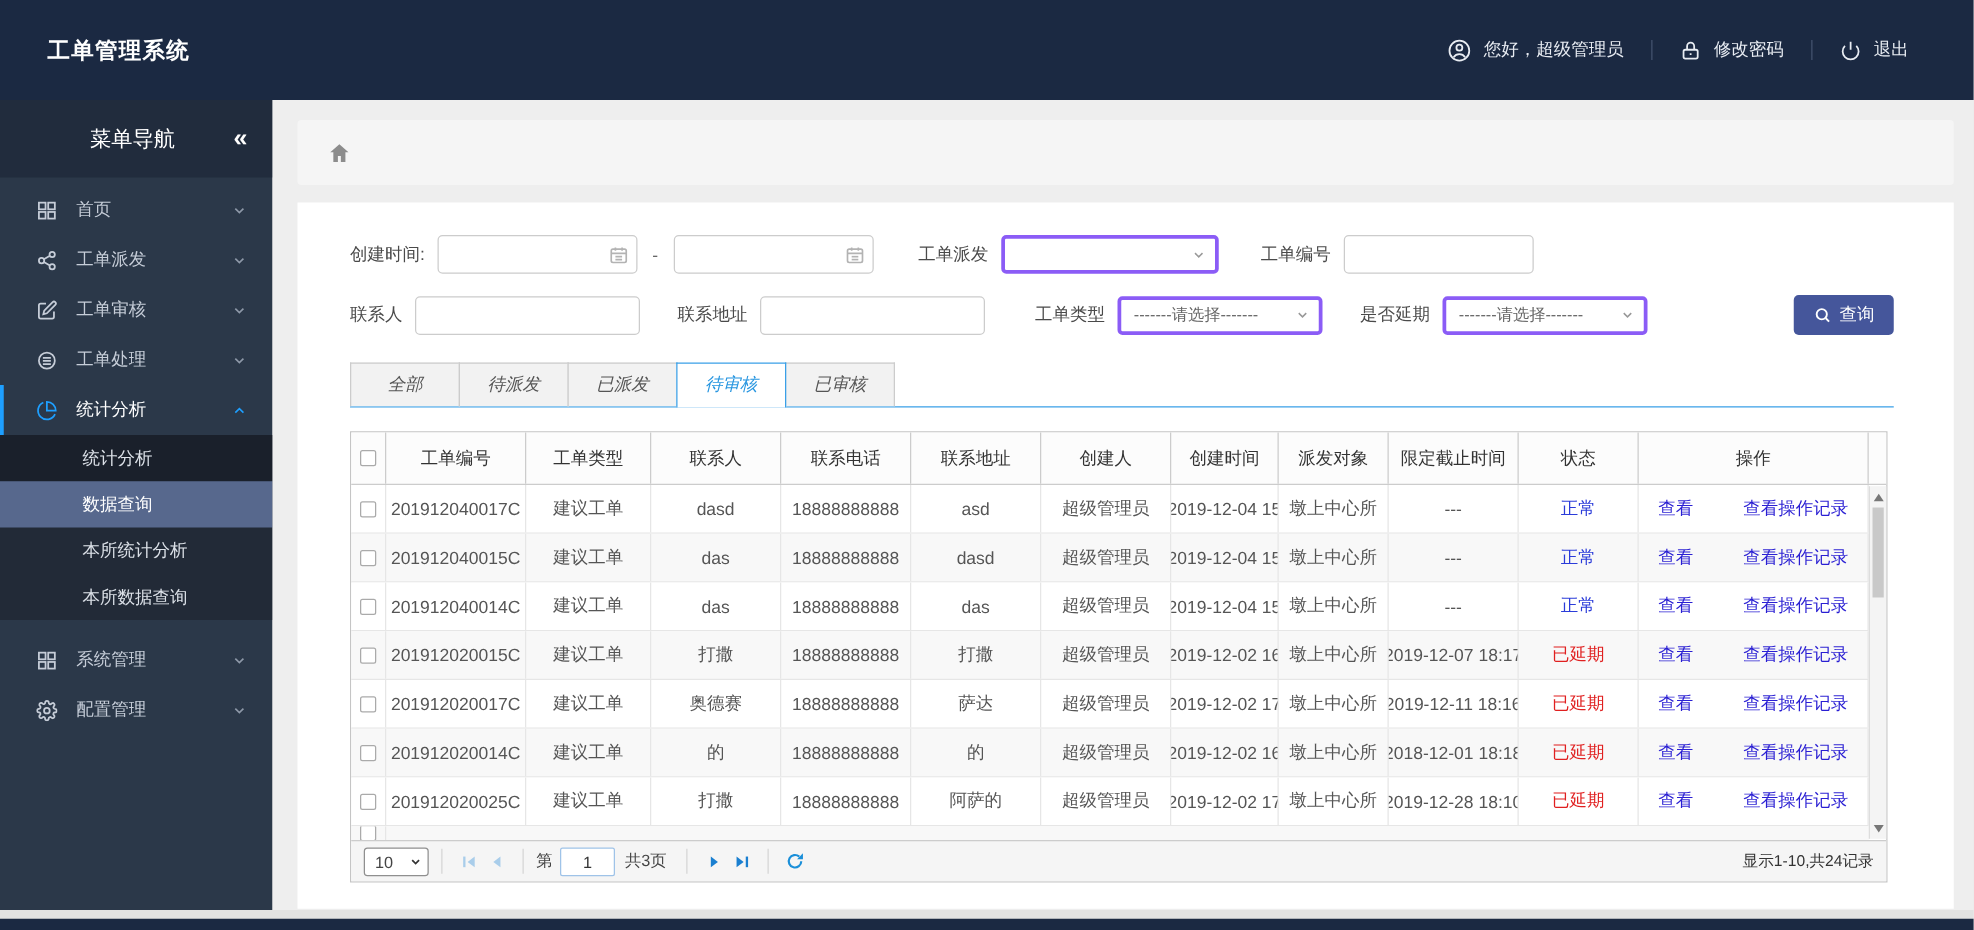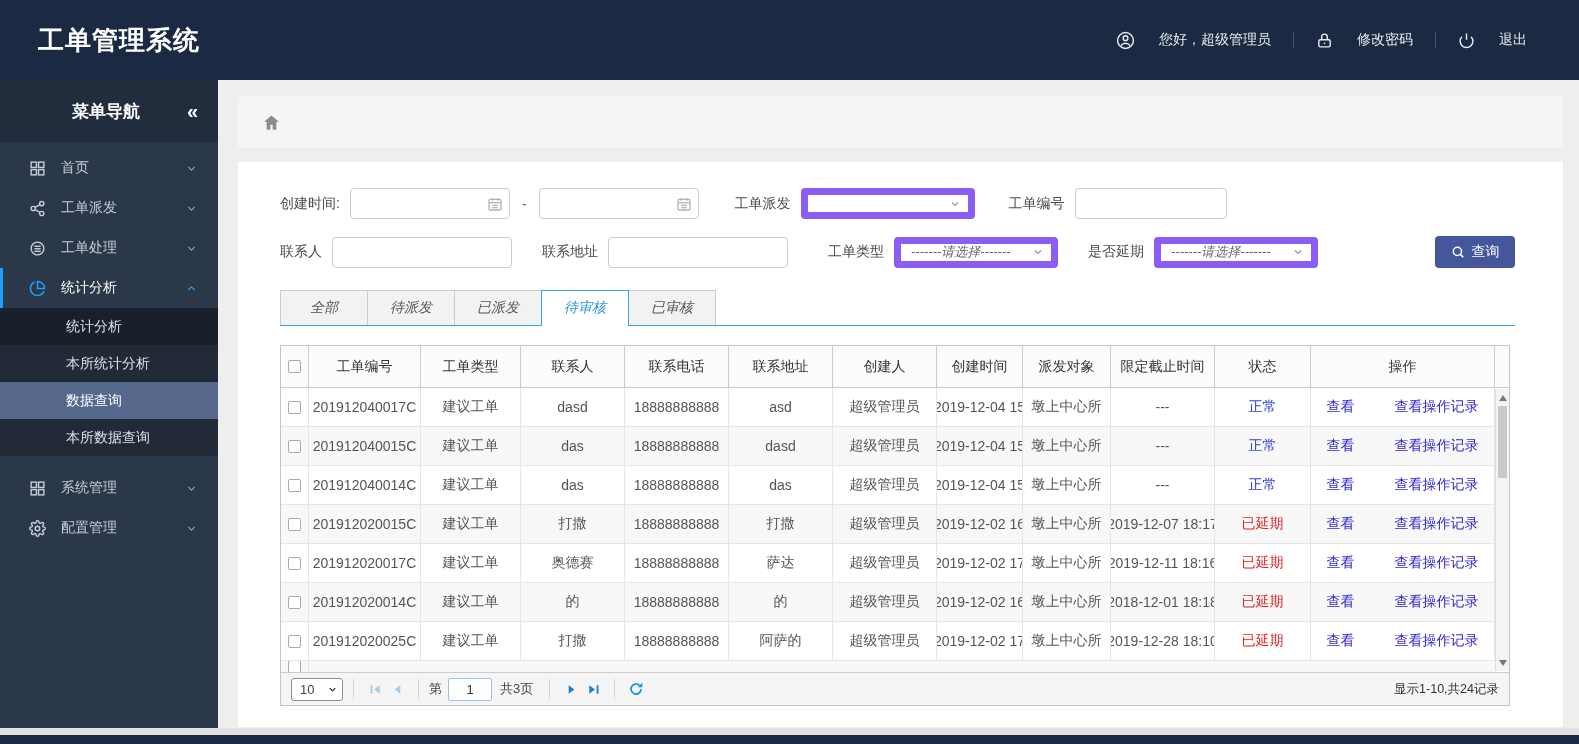--- a/index.html
+++ b/index.html
@@ -2,33 +2,33 @@
 <html><head>
 <meta charset="utf-8">
 <style>
   * { margin:0; padding:0; box-sizing:border-box; }
   html,body { width:1579px; height:744px; overflow:hidden; }
   body { font-family:"Liberation Sans","DejaVu Sans",sans-serif; background:#e3e3e3; color:#333; }
   .page { width:1579px; height:744px; display:flex; flex-direction:column; }
 
   
   .app-header { height:80px; background:#1b2942; display:flex; align-items:center; justify-content:space-between; padding:0 30px 0 38px; flex:0 0 80px; }
-  .app-title { color:#fff; font-size:26px; font-weight:bold; letter-spacing:1px;font-family:Liberation Serif, serif; }
+  .app-title { color:#fff; font-size:18px; font-weight:bold; letter-spacing:1px;font-family:Liberation Serif, serif; }
   .header-right { display:flex; align-items:center; color:#e8ecf2; font-size:14px; }
-  .hr-item { display:flex; align-items:center; gap:24px; padding:0 22px; cursor:pointer; white-space:nowrap; }
+  .hr-item { display:flex; align-items:center; gap:10px; padding:0 22px; cursor:pointer; white-space:nowrap; }
   .hr-sep { width:1px; height:16px; background:#44536f; }
   .hicon svg { display:block; }
 
   
   .middle { display:flex; flex:0 0 648px; height:648px; }
 
   
   .sidebar { width:218px; background:#2b3849; flex:0 0 218px; display:flex; flex-direction:column; }
   .sb-head { height:62px; background:#212c3d; display:flex; align-items:center; color:#fff; }
-  .sb-title { font-size:17px; font-weight:bold; margin-left:72px; }
+  .sb-title { font-size:17px; font-weight:normal; margin-left:72px; }
   .sb-collapse { margin-left:auto; margin-right:22px; font-size:20px; font-weight:bold; color:#fff; cursor:pointer; letter-spacing:-2px; }
   .menu { flex:1; padding-top:6px; }
   .mi { height:40px; display:flex; align-items:center; padding-left:26px; color:#c6cdd8; font-size:14px; cursor:pointer; border-left:3px solid transparent; }
   .mi .icon svg { display:block; }
   .mi-label { margin-left:15px; }
   .mi-caret { margin-left:auto; margin-right:20px; color:#8d98a8; }
   .mi-caret svg { display:block; }
   .mi.active { border-left-color:#1e9fff; color:#fff; }
   .mi.active .icon, .mi.active .mi-caret { color:#1e9fff; }
   .mi.gap { margin-top:12px; }
@@ -45,21 +45,21 @@
 
   
   .frow { display:flex; align-items:center; font-size:14px; color:#4a4a4a; }
   .frow + .frow { margin-top:17px; }
   .flabel { white-space:nowrap; margin-right:10px; }
   .tfield { position:relative; display:inline-flex; align-items:center; }
   .tfield input { width:100%; height:31px; border:1px solid #ccc; border-radius:4px; padding:0 30px 0 9px; font-size:13px; color:#333; background:#fff; outline:none; }
   .tfield.noicon input { padding-right:9px; }
   .cal-ic { position:absolute; right:7px; color:#b3b3b3; pointer-events:none; display:flex; }
   .dash { margin:0 12px; color:#666; }
-  .sel { position:relative; height:31px; border:7px solid #8b5cf6; border-radius:4px; background:#fff; display:inline-flex; align-items:center; padding:0 26px 0 10px; font-size:13px; color:#666; cursor:pointer; white-space:nowrap; overflow:hidden;font-style:italic; }
+  .sel { position:relative; height:31px; border:3px solid #8b5cf6; border-radius:4px; background:#fff; display:inline-flex; align-items:center; padding:0 26px 0 10px; font-size:13px; color:#666; cursor:pointer; white-space:nowrap; overflow:hidden; }
   .sel .chev { position:absolute; right:7px; color:#999; display:flex; }
   .w158{width:160px} .w150{width:152px} .w172{width:174px} .w178{width:180px} .w162{width:164px}
   .ml36{margin-left:36px} .ml30{margin-left:30px} .ml34{margin-left:34px} .ml40{margin-left:40px}
   .search-btn { margin-left:auto; width:80px; height:32px; background:#45569b; border:none; border-radius:4px; color:#fff; font-size:14px; display:flex; align-items:center; justify-content:center; gap:7px; cursor:pointer; }
 
   
   .tabs-row { margin-top:22px; display:flex; border-bottom:1px solid #3aa0e8;font-style:italic; }
   .tab { width:88px; height:35px; line-height:33px; text-align:center; font-size:14px; color:#555; background:#f2f2f2; border:1px solid #ccc; border-bottom:none; cursor:pointer; margin-right:-1px; }
   .tab.active { background:#fff; color:#2896e0; border-color:#3aa0e8; margin-bottom:-1px; height:36px; z-index:2; position:relative; }
 
@@ -184,20 +184,34 @@
             <span class="mi-label">工单派发</span>
             <span class="mi-caret">
               <svg width="13" height="13" viewBox="0 0 24 24" fill="none" stroke="currentColor" stroke-width="2.4">
                 <polyline points="6 9 12 15 18 9"></polyline>
               </svg>
             </span>
           </div>
           <div class="mi">
             <span class="icon">
               <svg width="17" height="17" viewBox="0 0 24 24" fill="none" stroke="currentColor" stroke-width="2">
+                <path d="M11 4H5a2 2 0 0 0-2 2v13a2 2 0 0 0 2 2h13a2 2 0 0 0 2-2v-6"></path>
+                <path d="M18.5 2.5a2.1 2.1 0 0 1 3 3L12 15l-4 1 1-4 9.5-9.5z"></path>
+              </svg>
+            </span>
+            <span class="mi-label">工单审核</span>
+            <span class="mi-caret">
+              <svg width="13" height="13" viewBox="0 0 24 24" fill="none" stroke="currentColor" stroke-width="2.4">
+                <polyline points="6 9 12 15 18 9"></polyline>
+              </svg>
+            </span>
+          </div>
+          <div class="mi">
+            <span class="icon">
+              <svg width="17" height="17" viewBox="0 0 24 24" fill="none" stroke="currentColor" stroke-width="2">
                 <circle cx="12" cy="12" r="9"></circle>
                 <line x1="7.5" y1="8.8" x2="16.5" y2="8.8"></line>
                 <line x1="7.5" y1="12.4" x2="16.5" y2="12.4"></line>
                 <line x1="7.5" y1="16" x2="16.5" y2="16"></line>
               </svg>
             </span>
             <span class="mi-label">工单处理</span>
             <span class="mi-caret">
               <svg width="13" height="13" viewBox="0 0 24 24" fill="none" stroke="currentColor" stroke-width="2.4">
                 <polyline points="6 9 12 15 18 9"></polyline>
@@ -213,22 +227,22 @@
             </span>
             <span class="mi-label">统计分析</span>
             <span class="mi-caret">
               <svg width="13" height="13" viewBox="0 0 24 24" fill="none" stroke="currentColor" stroke-width="2.4">
                 <polyline points="6 15 12 9 18 15"></polyline>
               </svg>
             </span>
           </div>
           <div class="submenu">
             <div class="smi first">统计分析</div>
+            <div class="smi selected">数据查询</div>
             <div class="smi">本所统计分析</div>
-            <div class="smi selected">数据查询</div>
             <div class="smi">本所数据查询</div>
           </div>
           <div class="mi gap">
             <span class="icon">
               <svg width="17" height="17" viewBox="0 0 24 24" fill="none" stroke="currentColor" stroke-width="2">
                 <rect x="3" y="3" width="7.5" height="7.5"></rect>
                 <rect x="13.5" y="3" width="7.5" height="7.5"></rect>
                 <rect x="3" y="13.5" width="7.5" height="7.5"></rect>
                 <rect x="13.5" y="13.5" width="7.5" height="7.5"></rect>
               </svg>

